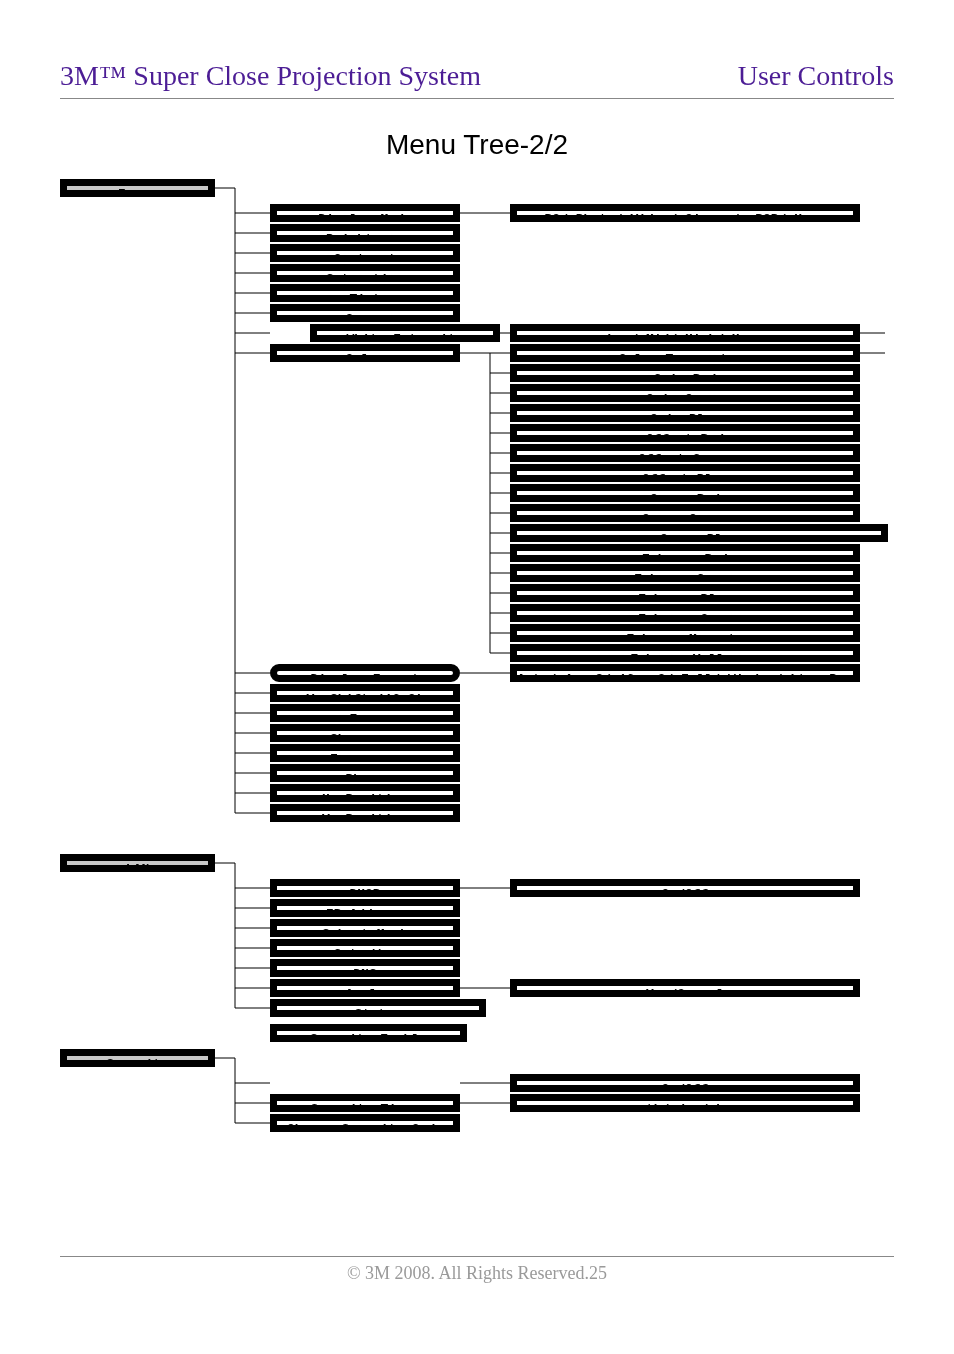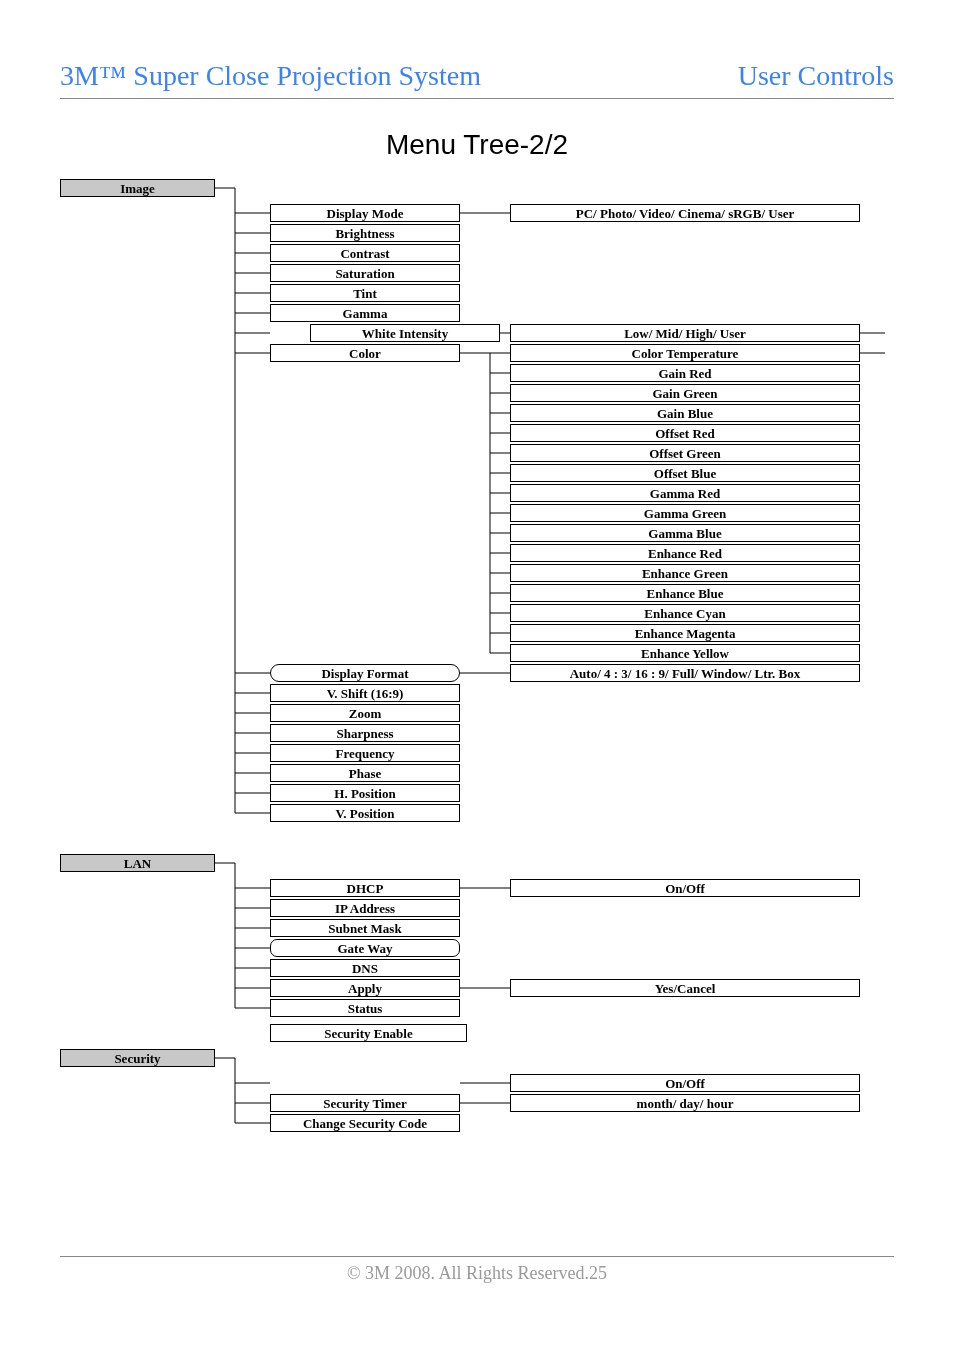--- a/index.html
+++ b/index.html
@@ -20,38 +20,38 @@
     display: flex;
     justify-content: space-between;
     align-items: baseline;
     border-bottom: 1px solid #888;
     padding-bottom: 6px;
     margin-bottom: 30px;
   }
   .header-left, .header-right {
     font-family: "Times New Roman", serif;
     font-size: 28px;
-    color: #3b82f6;
+    color: #4c1d95;
   }
   .title {
     text-align: center;
     font-size: 28px;
     font-family: Arial, Helvetica, sans-serif;
     color: #000;
     margin-bottom: 18px;
   }
   .box {
-    border: 1px solid #000000;
+    border: 7px solid #000000;
     background: #fff;
     text-align: center;
     font-size: 13px;
     line-height: 18px;
     height: 18px;
     overflow: hidden;
-    font-family: Liberation Serif, serif;
+    font-family: Liberation Mono, monospace;
     font-weight: bold;
   }
   .box-gray { background: #c8c8c8; }
   .footer {
     position: absolute;
     left: 60px;
     right: 60px;
     bottom: 70px;
     border-top: 1px solid #888;
     padding-top: 6px;
@@ -149,46 +149,46 @@
       <div class="box" style="position: absolute; left: 210px; top: 165px; width: 190px;">Color</div>
       <div class="box" style="position: absolute; left: 450px; top: 165px; width: 350px;">Color Temperature</div>
       <div class="box" style="position: absolute; left: 450px; top: 185px; width: 350px;">Gain Red</div>
       <div class="box" style="position: absolute; left: 450px; top: 205px; width: 350px;">Gain Green</div>
       <div class="box" style="position: absolute; left: 450px; top: 225px; width: 350px;">Gain Blue</div>
       <div class="box" style="position: absolute; left: 450px; top: 245px; width: 350px;">Offset Red</div>
       <div class="box" style="position: absolute; left: 450px; top: 265px; width: 350px;">Offset Green</div>
       <div class="box" style="position: absolute; left: 450px; top: 285px; width: 350px;">Offset Blue</div>
       <div class="box" style="position: absolute; left: 450px; top: 305px; width: 350px;">Gamma Red</div>
       <div class="box" style="position: absolute; left: 450px; top: 325px; width: 350px;">Gamma Green</div>
-      <div class="box" style="position: absolute; left: 450px; top: 345px; width: 350px;">Gamma Blue</div>
+      <div class="box" style="position: absolute; left: 450px; top: 345px; width: 378px;">Gamma Blue</div>
       <div class="box" style="position: absolute; left: 450px; top: 385px; width: 350px;">Enhance Green</div>
       <div class="box" style="position: absolute; left: 450px; top: 365px; width: 350px;">Enhance Red</div>
       <div class="box" style="position: absolute; left: 450px; top: 425px; width: 350px;">Enhance Cyan</div>
       <div class="box" style="position: absolute; left: 450px; top: 405px; width: 350px;">Enhance Blue</div>
       <div class="box" style="position: absolute; left: 450px; top: 445px; width: 350px;">Enhance Magenta</div>
       <div class="box" style="position: absolute; left: 450px; top: 465px; width: 350px;">Enhance Yellow</div>
       <div class="box" style="position: absolute; left: 210px; top: 485px; width: 190px; border-radius: 9px;">Display Format</div>
       <div class="box" style="position: absolute; left: 450px; top: 485px; width: 350px;">Auto/ 4 : 3/ 16 : 9/ Full/ Window/ Ltr. Box</div>
       <div class="box" style="position: absolute; left: 210px; top: 505px; width: 190px;">V. Shift (16:9)</div>
       <div class="box" style="position: absolute; left: 210px; top: 525px; width: 190px;">Zoom</div>
       <div class="box" style="position: absolute; left: 210px; top: 545px; width: 190px;">Sharpness</div>
       <div class="box" style="position: absolute; left: 210px; top: 565px; width: 190px;">Frequency</div>
       <div class="box" style="position: absolute; left: 210px; top: 585px; width: 190px;">Phase</div>
       <div class="box" style="position: absolute; left: 210px; top: 605px; width: 190px;">H. Position</div>
       <div class="box" style="position: absolute; left: 210px; top: 625px; width: 190px;">V. Position</div>
       <div class="box box-gray" style="position: absolute; left: 0px; top: 675px; width: 155px;">LAN</div>
       <div class="box" style="position: absolute; left: 210px; top: 700px; width: 190px;">DHCP</div>
       <div class="box" style="position: absolute; left: 450px; top: 700px; width: 350px;">On/Off</div>
       <div class="box" style="position: absolute; left: 210px; top: 720px; width: 190px;">IP Address</div>
       <div class="box" style="position: absolute; left: 210px; top: 740px; width: 190px;">Subnet Mask</div>
-      <div class="box" style="position: absolute; left: 210px; top: 760px; width: 190px; border-radius: 7px;">Gate Way</div>
+      <div class="box" style="position: absolute; left: 210px; top: 760px; width: 190px;">Gate Way</div>
       <div class="box" style="position: absolute; left: 210px; top: 780px; width: 190px;">DNS</div>
       <div class="box" style="position: absolute; left: 210px; top: 800px; width: 190px;">Apply</div>
       <div class="box" style="position: absolute; left: 450px; top: 800px; width: 350px;">Yes/Cancel</div>
-      <div class="box" style="position: absolute; left: 210px; top: 820px; width: 190px;">Status</div>
+      <div class="box" style="position: absolute; left: 210px; top: 820px; width: 216px;">Status</div>
       <div class="box box-gray" style="position: absolute; left: 0px; top: 870px; width: 155px;">Security</div>
       <div class="box" style="position: absolute; left: 210px; top: 845px; width: 197px;">Security Enable</div>
       <div class="box" style="position: absolute; left: 450px; top: 895px; width: 350px;">On/Off</div>
       <div class="box" style="position: absolute; left: 210px; top: 915px; width: 190px;">Security Timer</div>
       <div class="box" style="position: absolute; left: 450px; top: 915px; width: 350px;">month/ day/ hour</div>
       <div class="box" style="position: absolute; left: 210px; top: 935px; width: 190px;">Change Security Code</div>
     </div>
 
   <div class="footer">
     <span>© 3M 2008.  All Rights Reserved.</span>

